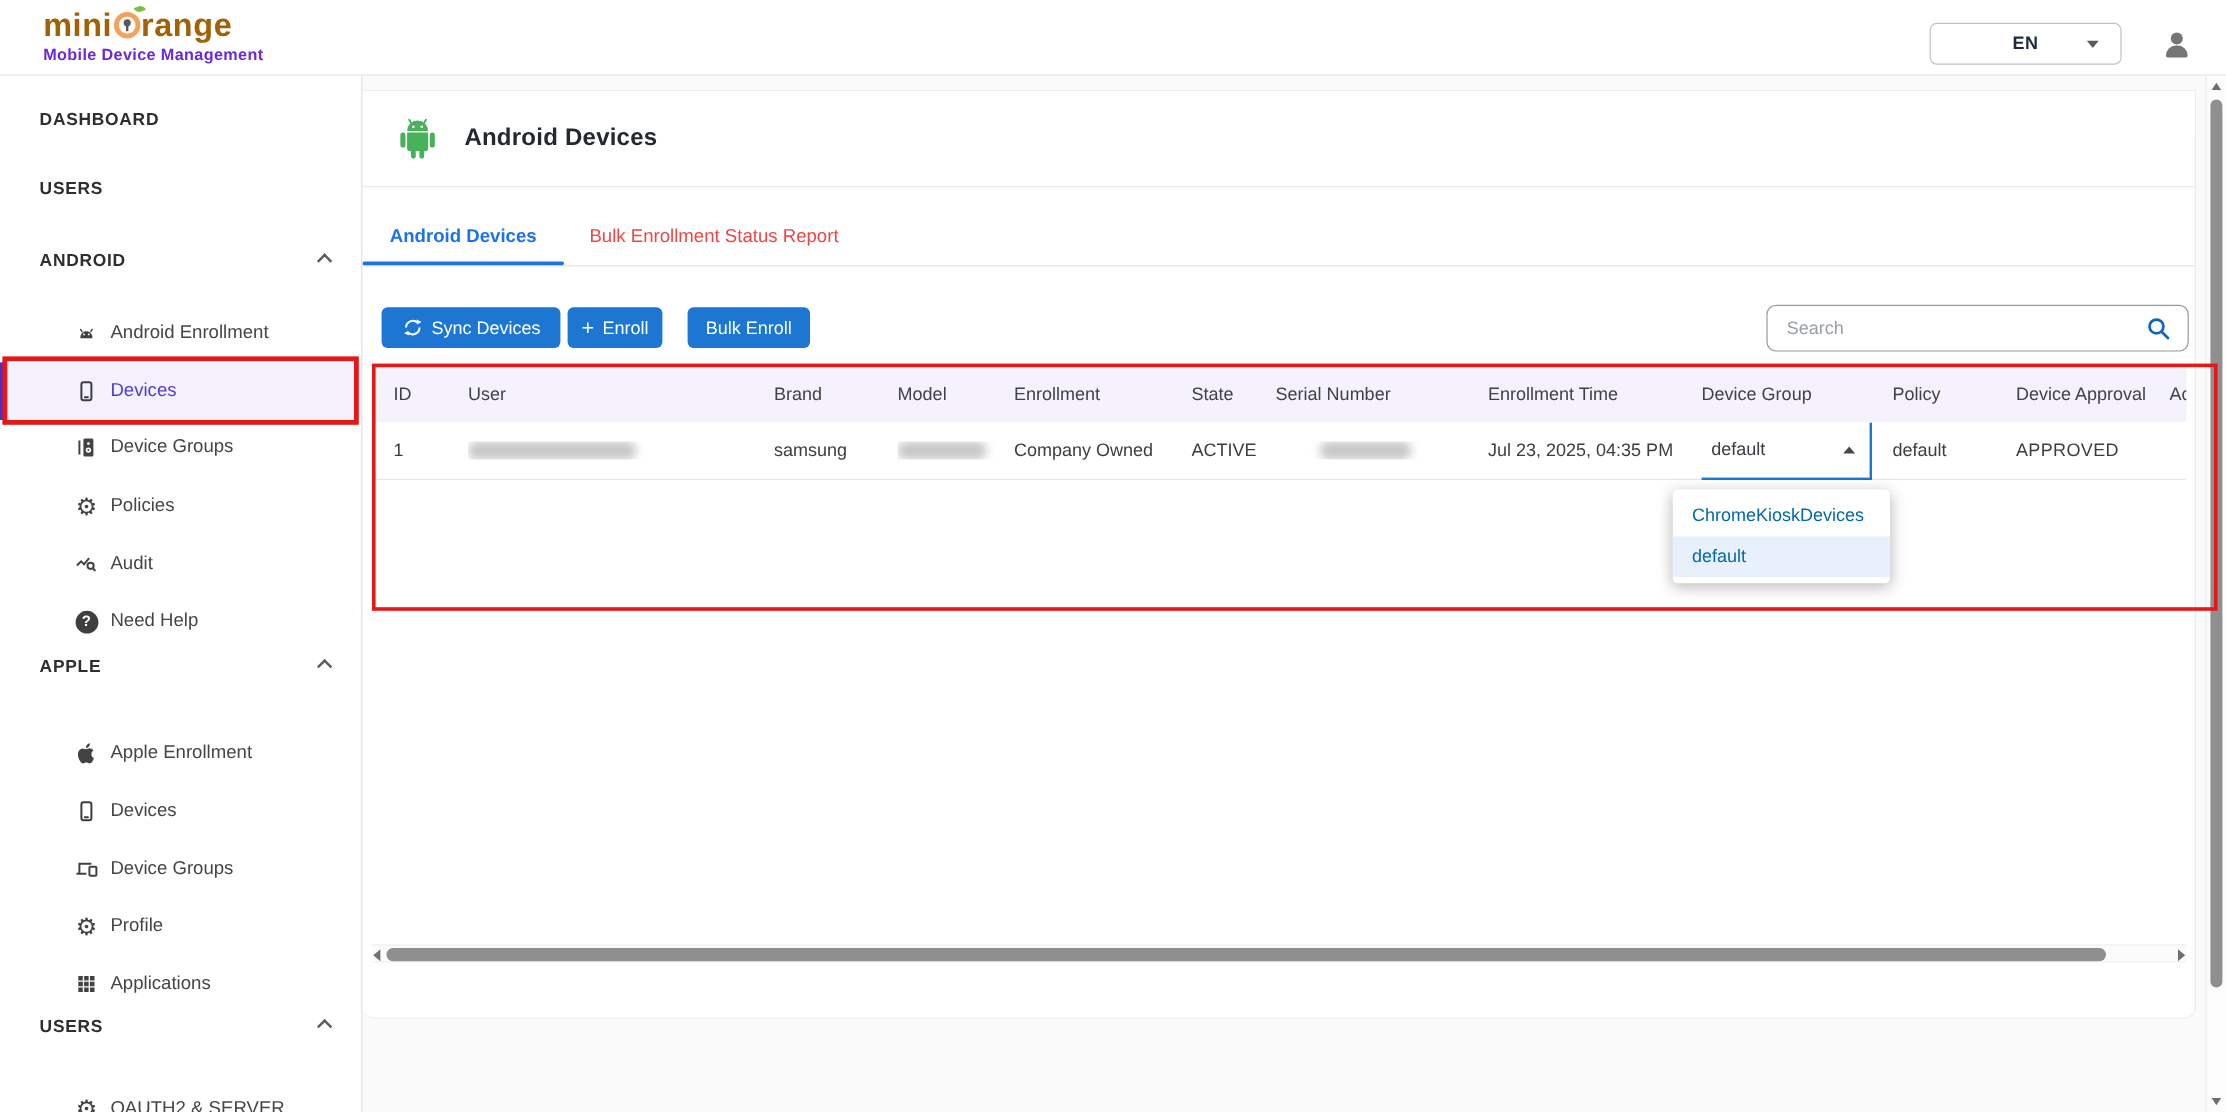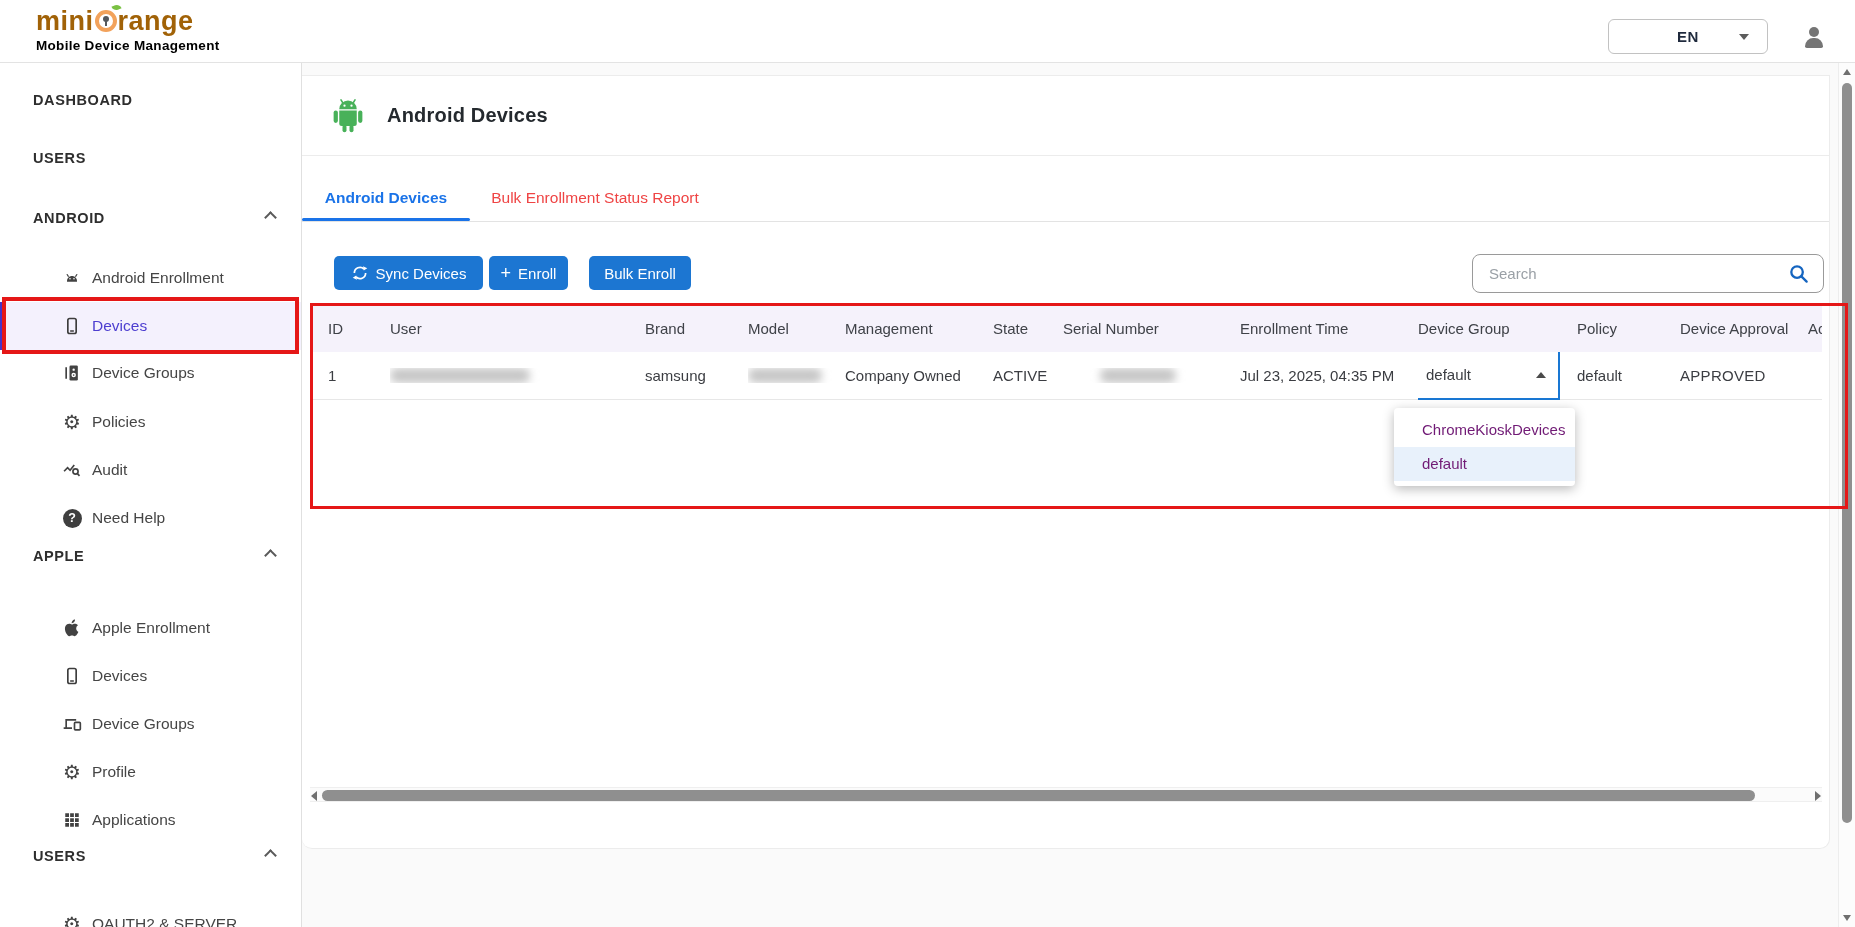--- a/index.html
+++ b/index.html
@@ -12,21 +12,21 @@
     border-bottom:1px solid #e3e3e3; z-index:10; }
   .logo { position:absolute; left:36px; top:7px; }
   .logo-line1 { font-size:27px; font-weight:700; color:#a16207; letter-spacing:.5px; line-height:29px; }
   .logo-o { display:inline-block; position:relative; width:22px; height:22px; border:4px solid #f2a25b;
     border-radius:50%; vertical-align:-2px; margin:0 1px; }
   .logo-o::before { content:""; position:absolute; left:4px; top:2px; width:6px; height:6px;
     border-radius:50%; background:#55585c; }
   .logo-o::after { content:""; position:absolute; left:6px; top:7px; width:2.5px; height:5px; background:#55585c; }
   .logo-leaf { position:absolute; left:13px; top:-9px; width:9px; height:5px; background:#7ac143;
     border-radius:0 8px 0 8px; transform:rotate(-22deg); }
-  .logo-line2 { font-size:13.5px; font-weight:700; color:#000000; letter-spacing:.3px; margin-top:2px; }
+  .logo-line2 { font-size:13.5px; font-weight:700; color:#6d28d9; letter-spacing:.3px; margin-top:2px; }
 
   .lang-btn { position:absolute; left:1608px; top:19px; width:160px; height:35px; border:1px solid #c2c2c2;
     border-radius:6px; background:#fff; display:flex; align-items:center; justify-content:center; cursor:pointer; }
   .lang-label { font-size:15px; font-weight:700; color:#1f2a3d; letter-spacing:.5px; }
   .caret-down { width:0; height:0; border-left:5px solid transparent; border-right:5px solid transparent;
     border-top:6px solid #5c5c5c; margin-left:0; }
   .lang-btn .caret-down { position:absolute; right:18px; }
   .user-glyph { position:absolute; left:1801px; top:25px; width:26px; height:26px; cursor:pointer; }
   .user-glyph .head { position:absolute; left:8px; top:2px; width:10px; height:10px; border-radius:50%; background:#757575; }
   .user-glyph .body { position:absolute; left:4px; top:13px; width:18px; height:10px;
@@ -65,21 +65,21 @@
 
   .tabs-bar { position:absolute; left:0; top:80px; width:100%; height:66px; border-bottom:1px solid #e3e3e3; }
   .tab { position:absolute; top:0; height:65px; display:flex; align-items:flex-end; justify-content:center;
     padding-bottom:14px; font-size:15.5px; cursor:pointer; }
   .tab1 { left:0; width:168px; color:#1a73e8; font-weight:600; }
   .tab2 { left:168px; width:250px; color:#ef4444; }
   .tab-underline { position:absolute; left:0; top:62px; width:168px; height:3px; background:#1a73e8; border-radius:2px; }
 
   .btn { position:absolute; top:180px; height:34px; background:#1c76d2; color:#fff; border:none; border-radius:5px;
     font-size:15px; font-family:inherit; display:flex; align-items:center; justify-content:center; gap:7px;
-    cursor:pointer; padding:0 14px;margin-left:16px; }
+    cursor:pointer; padding:0 14px; }
   .btn-sync { left:16px; width:149px; }
   .btn-enroll { left:171px; width:79px; }
   .btn-bulk { left:271px; width:102px; }
   .plus-glyph { font-size:18px; font-weight:400; line-height:16px; }
 
   .search-wrap { position:absolute; left:1170px; top:178px; width:352px; height:39px; }
   .search-input { width:100%; height:100%; border:1px solid #9a9a9a; border-radius:8px; padding:0 44px 0 16px;
     font-size:15px; font-family:inherit; color:#333; background:#fff; outline:none; }
   .search-input::placeholder { color:#9aa0a6; }
   .search-ico { position:absolute; right:14px; top:8px; cursor:pointer; }
@@ -98,21 +98,21 @@
   .dg-select { margin-left:-8px; width:150px; height:48px; border-left:2px solid #1977d3;
     border-right:2px solid #1977d3; border-bottom:2px solid #1977d3; display:flex; align-items:center;
     padding:0 12px 0 14px; cursor:pointer; background:#fff; }
   .dg-select .val { flex:1; }
   .caret-up-sm { width:0; height:0; border-left:5px solid transparent; border-right:5px solid transparent;
     border-bottom:6px solid #4a4a4a; }
   .approval { letter-spacing:.3px; font-weight:500; }
 
   .dg-menu { position:absolute; left:1092px; top:332px; width:181px; background:#fff; border-radius:4px;
     box-shadow:0 3px 12px rgba(0,0,0,.28); padding:5px 0; z-index:40; }
-  .dg-opt { height:34px; line-height:34px; padding-left:28px; font-size:15px; color:#701a75; cursor:pointer; }
+  .dg-opt { height:34px; line-height:34px; padding-left:16px; font-size:15px; color:#0369a1; cursor:pointer; }
   .dg-opt.sel { background:#e8f1fb; }
 
   
   .hscroll { position:absolute; left:8px; top:711px; width:1512px; height:15px; background:#fbfbfb;
     border-top:1px solid #efefef; border-bottom:1px solid #efefef; }
   .hthumb { position:absolute; left:12px; top:2px; width:1433px; height:11px; background:#8f8f8f;
     border-radius:6px; cursor:pointer; }
   .harrow { position:absolute; top:3px; width:0; height:0; border-top:5px solid transparent;
     border-bottom:5px solid transparent; cursor:pointer; }
   .harrow-l { left:1px; border-right:6px solid #6f6f6f; }
@@ -330,21 +330,21 @@
           <circle cx="10.5" cy="10.5" r="6"></circle>
           <path d="M15 15l5.5 5.5" stroke-linecap="round"></path>
         </svg>
     </div>
 
     <div class="tbl-row tbl-head">
       <div>ID</div>
       <div>User</div>
       <div>Brand</div>
       <div>Model</div>
-      <div>Management</div>
+      <div>Enrollment</div>
       <div>State</div>
       <div>Serial Number</div>
       <div>Enrollment Time</div>
       <div>Device Group</div>
       <div>Policy</div>
       <div>Device Approval</div>
       <div>Ac</div>
     </div>
 
     <div class="tbl-row tbl-data">

